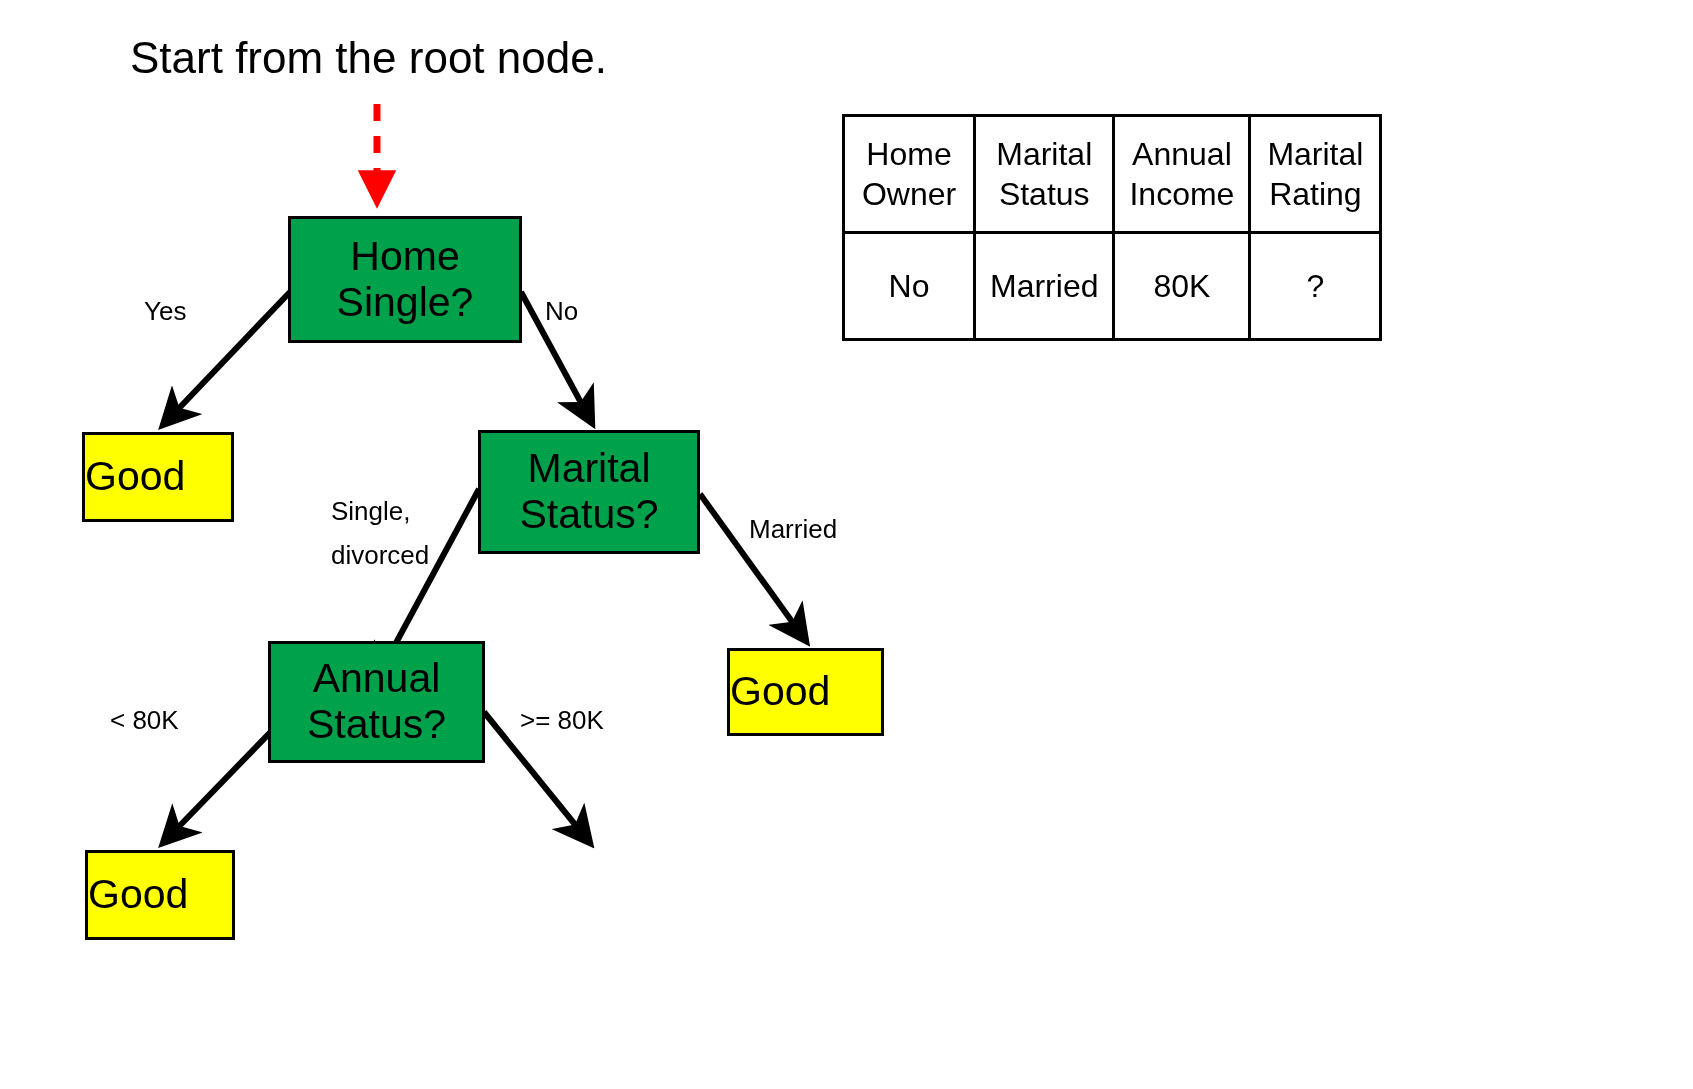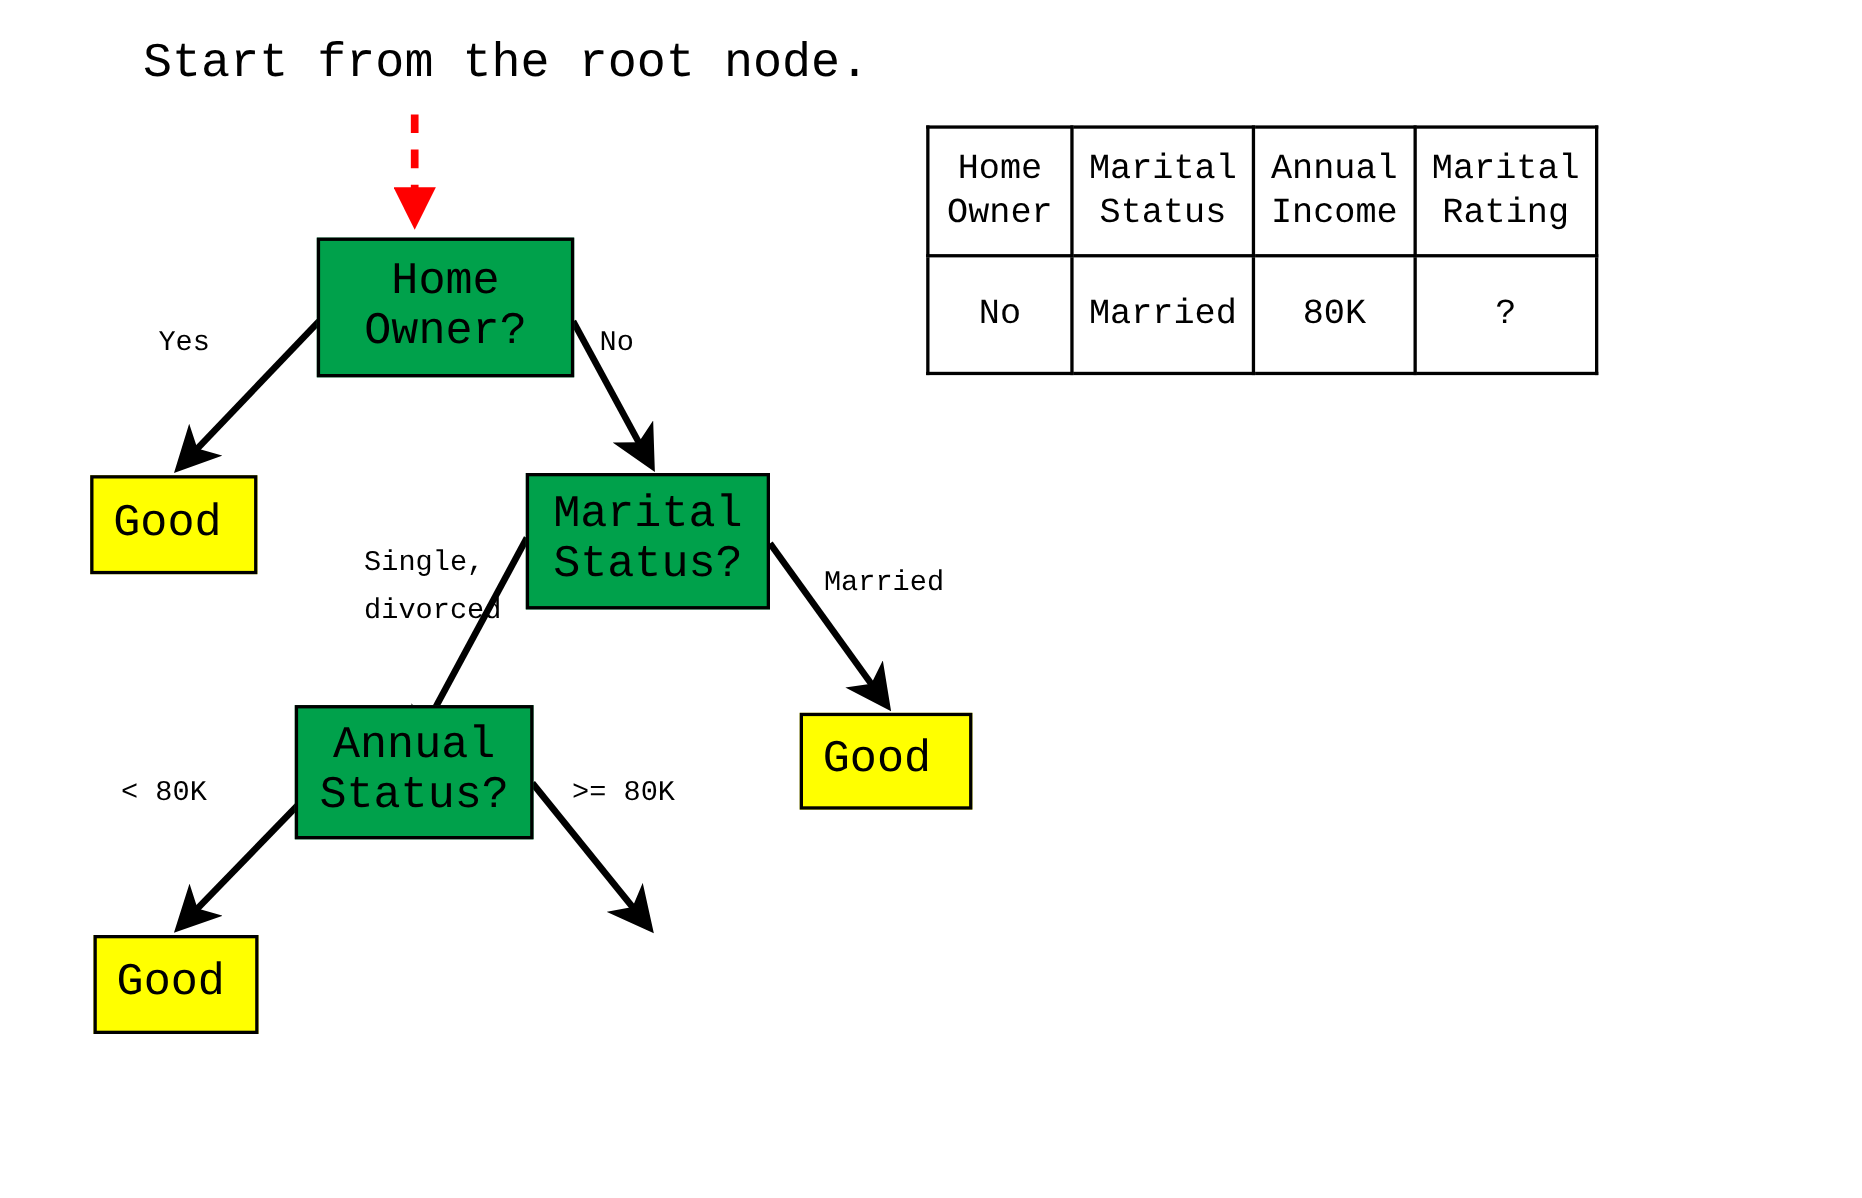--- a/index.html
+++ b/index.html
@@ -5,21 +5,21 @@
   html, body {
     margin: 0;
     padding: 0;
     background: #ffffff;
   }
   #canvas {
     position: relative;
     width: 1693px;
     height: 1089px;
     background: #ffffff;
-    font-family: Liberation Mono, monospace;
+    font-family: Liberation Sans, sans-serif;
     overflow: hidden;
   }
   
   #edges {
     position: absolute;
     left: 0; top: 0;
     width: 1693px;
     height: 1089px;
     pointer-events: none;
   }
@@ -45,21 +45,20 @@
     color: #000000;
     font-size: 41px;
     line-height: 1.12;
     text-align: center;
     white-space: nowrap;
   }
   .node.decision { background: #00a14b; }
   .node.leaf {
     background: #ffff00;
     align-items: flex-start;
-    padding-left: 18px;
   }
   .node .ln { display: block; }
   
   .edge-label {
     position: absolute;
     font-size: 26px;
     color: #000000;
     line-height: 1.12;
     white-space: nowrap;
   }
@@ -114,21 +113,21 @@
 
     <line x1="700" y1="494" x2="806" y2="641" stroke="#000000" stroke-width="6" marker-end="url(#arrow-black)"></line>
 
     <line x1="290" y1="712" x2="163" y2="843" stroke="#000000" stroke-width="6" marker-end="url(#arrow-black)"></line>
 
     <line x1="484" y1="712" x2="590" y2="843" stroke="#000000" stroke-width="6" marker-end="url(#arrow-black)"></line>
   </svg>
 
   <div class="node decision" style="left:288px; top:216px; width:234px; height:127px;">
     <span class="ln">Home</span>
-    <span class="ln">Owner?</span>
+    <span class="ln">Single?</span>
   </div>
 
   <div class="node leaf" style="left:82px; top:432px; width:152px; height:90px;">
     <span class="ln">Good</span>
   </div>
 
   <div class="node decision" style="left:478px; top:430px; width:222px; height:124px;">
     <span class="ln">Marital</span>
     <span class="ln">Status?</span>
   </div>

